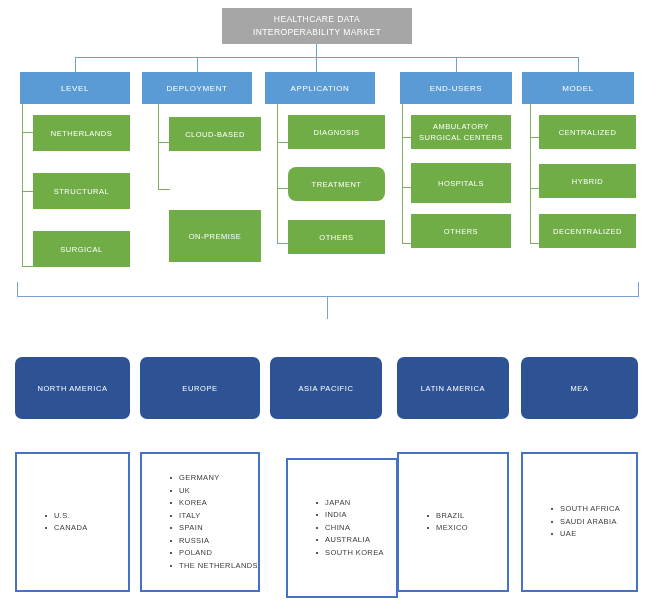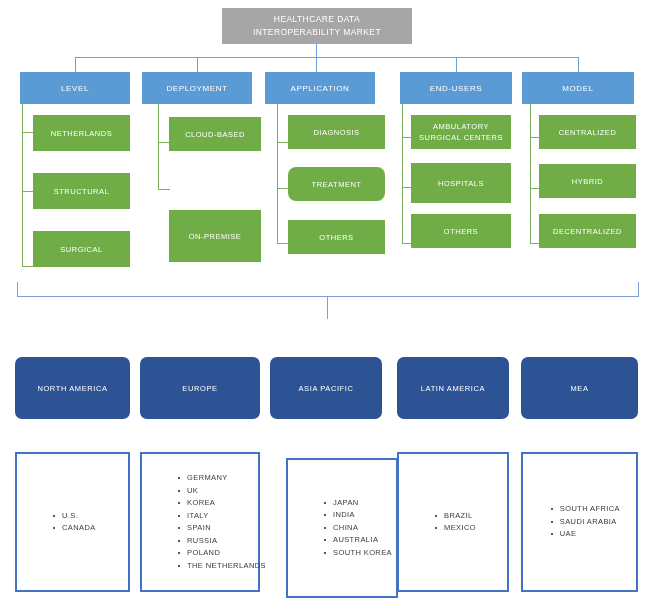--- a/index.html
+++ b/index.html
@@ -115,21 +115,21 @@
     position: absolute;
     height: 140px;
     background: #ffffff;
     border: 2px solid #4472c4;
     box-sizing: border-box;
     display: flex;
     align-items: center;
   }
   .country-list {
     list-style: none;
-    margin: 16px;
+    margin: 8px;
     padding: 0 0 0 20px;
     width: 100%;
   }
   .country-list li {
     font-size: 7.5px;
     color: #3a3a3a;
     letter-spacing: 0.4px;
     line-height: 12.5px;
     position: relative;
     padding-left: 9px;

